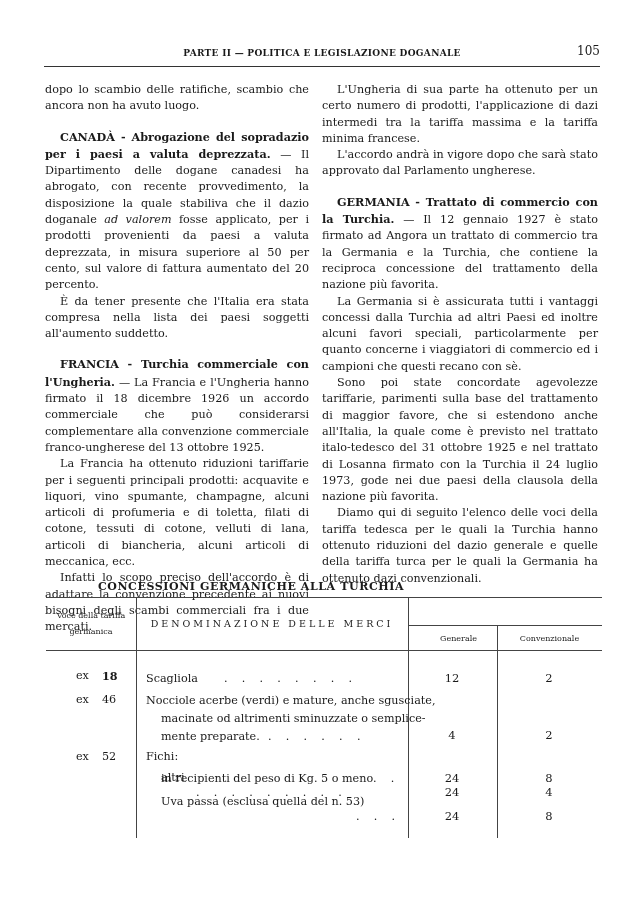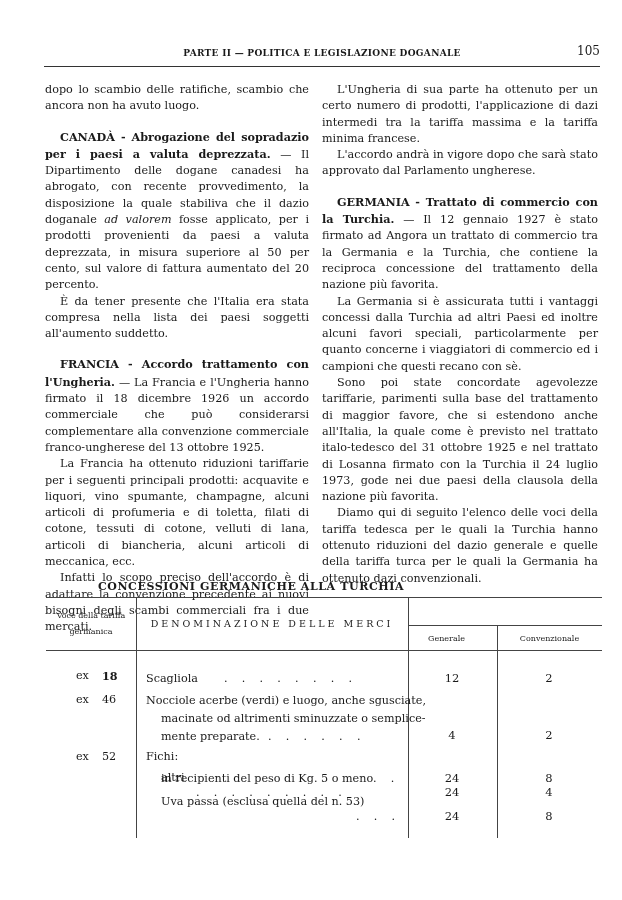--- a/index.html
+++ b/index.html
@@ -37,21 +37,21 @@
 <div class="header">
   <div class="title">PARTE II — POLITICA E LEGISLAZIONE DOGANALE</div>
   <div class="pageno">105</div>
 </div>
 <div class="header-rule"></div>
 
 <div class="col left">
   <p class="noindent">dopo lo scambio delle ratifiche, scambio che ancora non ha avuto luogo.</p>
   <p class="biggap"><span class="b">CANADÀ - Abrogazione del sopradazio per i paesi a valuta deprezzata.</span><span> — Il Dipartimento delle dogane canadesi ha abrogato, con recente provvedimento, la disposizione la quale stabiliva che il dazio doganale </span><span class="i">ad valorem</span><span> fosse applicato, per i prodotti provenienti da paesi a valuta deprezzata, in misura superiore al 50 per cento, sul valore di fattura aumentato del 20 percento.</span></p>
   <p>È da tener presente che l'Italia era stata compresa nella lista dei paesi soggetti all'aumento suddetto.</p>
-  <p class="biggap"><span class="b">FRANCIA - Accordo trattamento con l'Ungheria.</span><span> — La Francia e l'Ungheria hanno firmato il 18 dicembre 1926 un accordo commerciale che può considerarsi complementare alla convenzione commerciale franco-ungherese del 13 ottobre 1925.</span></p>
+  <p class="biggap"><span class="b">FRANCIA - Turchia commerciale con l'Ungheria.</span><span> — La Francia e l'Ungheria hanno firmato il 18 dicembre 1926 un accordo commerciale che può considerarsi complementare alla convenzione commerciale franco-ungherese del 13 ottobre 1925.</span></p>
   <p>La Francia ha ottenuto riduzioni tariffarie per i seguenti principali prodotti: acquavite e liquori, vino spumante, champagne, alcuni articoli di profumeria e di toletta, filati di cotone, tessuti di cotone, velluti di lana, articoli di biancheria, alcuni articoli di meccanica, ecc.</p>
   <p>Infatti lo scopo preciso dell'accordo è di adattare la convenzione precedente ai nuovi bisogni degli scambi commerciali fra i due mercati.</p>
 </div>
 
 <div class="col right">
   <p>L'Ungheria di sua parte ha ottenuto per un certo numero di prodotti, l'applicazione di dazi intermedi tra la tariffa massima e la tariffa minima francese.</p>
   <p>L'accordo andrà in vigore dopo che sarà stato approvato dal Parlamento ungherese.</p>
   <p class="biggap"><span class="b">GERMANIA - Trattato di commercio con la Turchia.</span><span> — Il 12 gennaio 1927 è stato firmato ad Angora un trattato di commercio tra la Germania e la Turchia, che contiene la reciproca concessione del trattamento della nazione più favorita.</span></p>
   <p>La Germania si è assicurata tutti i vantaggi concessi dalla Turchia ad altri Paesi ed inoltre alcuni favori speciali, particolarmente per quanto concerne i viaggiatori di commercio ed i campioni che questi recano con sè.</p>
   <p>Sono poi state concordate agevolezze tariffarie, parimenti sulla base del trattamento di maggior favore, che si estendono anche all'Italia, la quale come è previsto nel trattato italo-tedesco del 31 ottobre 1925 e nel trattato di Losanna firmato con la Turchia il 24 luglio 1973, gode nei due paesi della clausola della nazione più favorita.</p>
@@ -66,36 +66,36 @@
 
   <div class="vline" style="left:90px; top:1px; height:240px;"></div>
   <div class="vline" style="left:362px; top:1px; height:240px;"></div>
   <div class="vline" style="left:451px; top:29px; height:212px;"></div>
 
   <div class="hdr" style="left:0; top:14px; width:90px;">
     <div>Voce della tariffa</div>
     <div style="margin-top:6px;">germanica</div>
   </div>
   <div class="hdr den" style="left:90px; top:22px; width:272px;">DENOMINAZIONE DELLE MERCI</div>
-  <div class="hdr" style="left:356px; top:37px; width:89px;">Generale</div>
+  <div class="hdr" style="left:368px; top:37px; width:89px;">Generale</div>
   <div class="hdr" style="left:451px; top:37px; width:105px;">Convenzionale</div>
 
   <div>
     <span class="cell" style="left:30px; top:72px;">ex</span>
     <span class="cell b" style="left:56px; top:72px;">18</span>
     <span class="cell" style="left:100px; top:75px;">Scagliola</span>
     <span class="cell dots" style="left:178px; top:75px;">.&nbsp;&nbsp;&nbsp;&nbsp;.&nbsp;&nbsp;&nbsp;&nbsp;.&nbsp;&nbsp;&nbsp;&nbsp;.&nbsp;&nbsp;&nbsp;&nbsp;.&nbsp;&nbsp;&nbsp;&nbsp;.&nbsp;&nbsp;&nbsp;&nbsp;.&nbsp;&nbsp;&nbsp;&nbsp;.</span>
     <span class="num" style="left:376px; top:74px;">12</span>
     <span class="num" style="left:473px; top:74px;">2</span>
   </div>
 
   <div>
     <span class="cell" style="left:30px; top:96px;">ex</span>
     <span class="cell" style="left:56px; top:96px;">46</span>
-    <span class="cell" style="left:100px; top:97px;">Nocciole acerbe (verdi) e luogo, anche sgusciate,</span>
+    <span class="cell" style="left:100px; top:97px;">Nocciole acerbe (verdi) e mature, anche sgusciate,</span>
     <span class="cell" style="left:115px; top:115px;">macinate od altrimenti sminuzzate o semplice-</span>
     <span class="cell" style="left:115px; top:133px;">mente preparate.</span>
     <span class="cell dots" style="left:222px; top:133px;">.&nbsp;&nbsp;&nbsp;&nbsp;.&nbsp;&nbsp;&nbsp;&nbsp;.&nbsp;&nbsp;&nbsp;&nbsp;.&nbsp;&nbsp;&nbsp;&nbsp;.&nbsp;&nbsp;&nbsp;&nbsp;.</span>
     <span class="num" style="left:376px; top:131px;">4</span>
     <span class="num" style="left:473px; top:131px;">2</span>
   </div>
 
   <div>
     <span class="cell" style="left:30px; top:153px;">ex</span>
     <span class="cell" style="left:56px; top:153px;">52</span>

